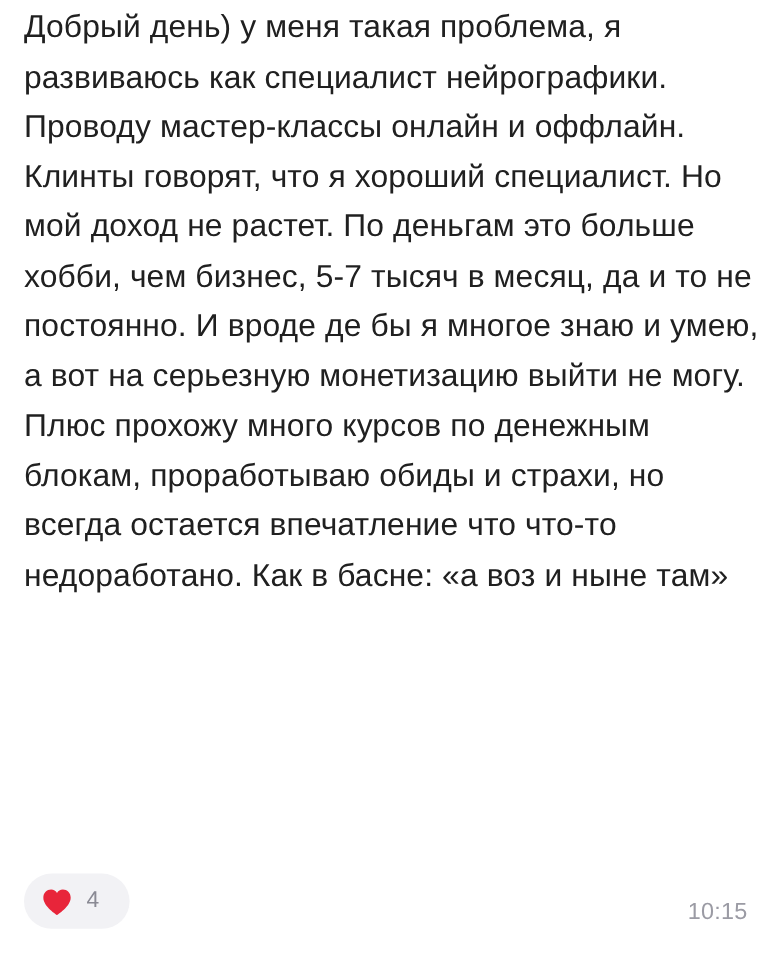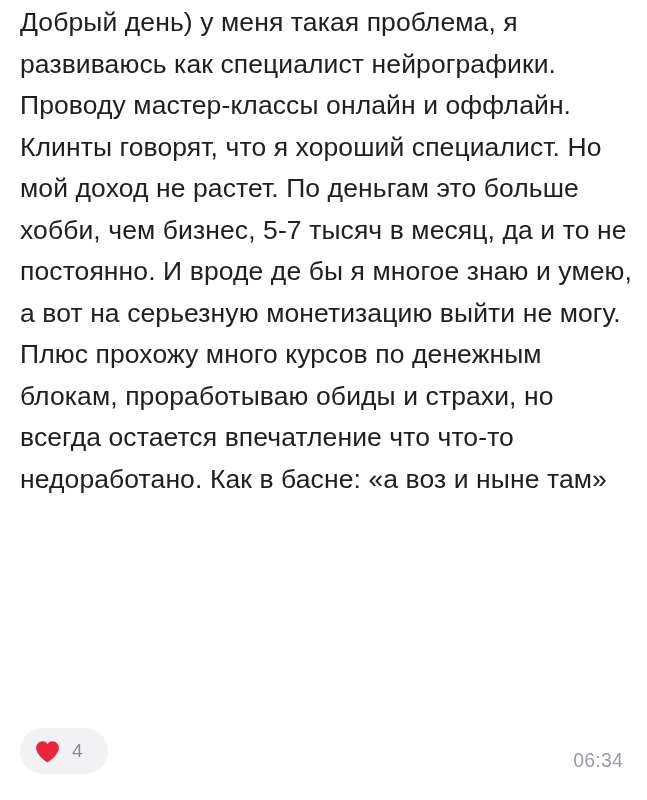--- a/index.html
+++ b/index.html
@@ -95,16 +95,16 @@
 
       <div class="reaction-pill">
         <span class="heart-icon">
           <svg viewBox="0 0 32 32" width="27" height="27" aria-hidden="true">
             <path d="M16 29C16 29 2.5 20.6 2.5 11.9C2.5 7.3 6 3.9 10.2 3.9C12.8 3.9 14.9 5.3 16 7.3C17.1 5.3 19.2 3.9 21.8 3.9C26 3.9 29.5 7.3 29.5 11.9C29.5 20.6 16 29 16 29Z" fill="#e8253a"></path>
           </svg>
         </span>
         <span class="reaction-count">4</span>
       </div>
 
-      <span class="timestamp">06:34</span>
+      <span class="timestamp">10:15</span>
     </div>
   </div>
 </div>
 
 </body></html>

